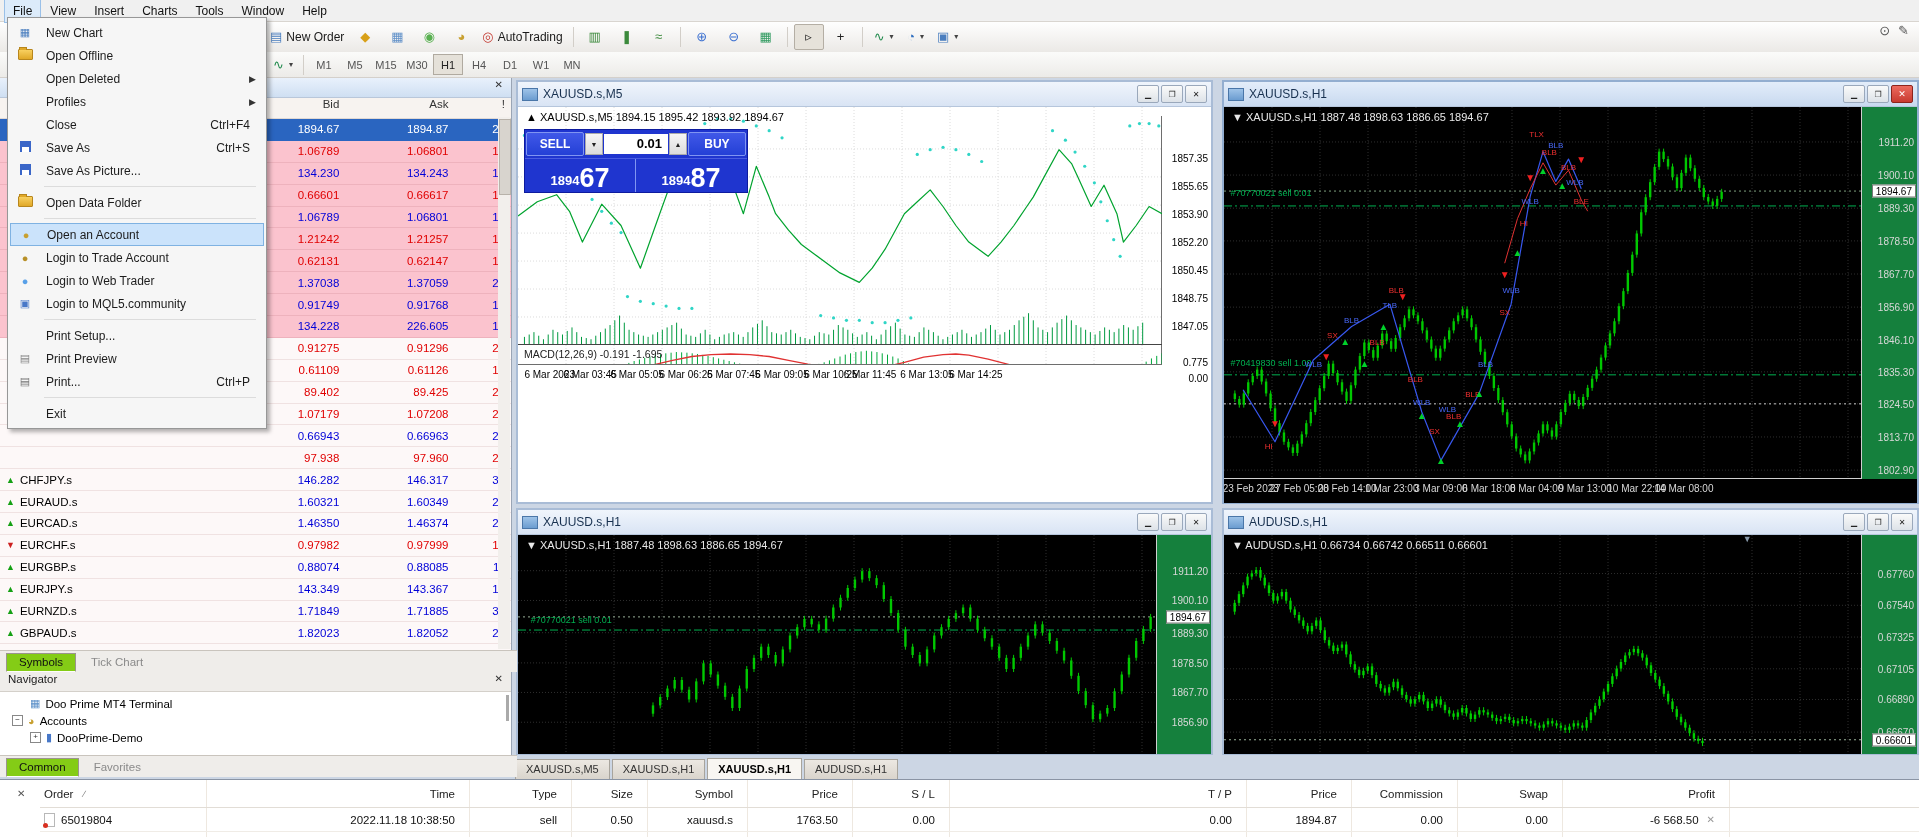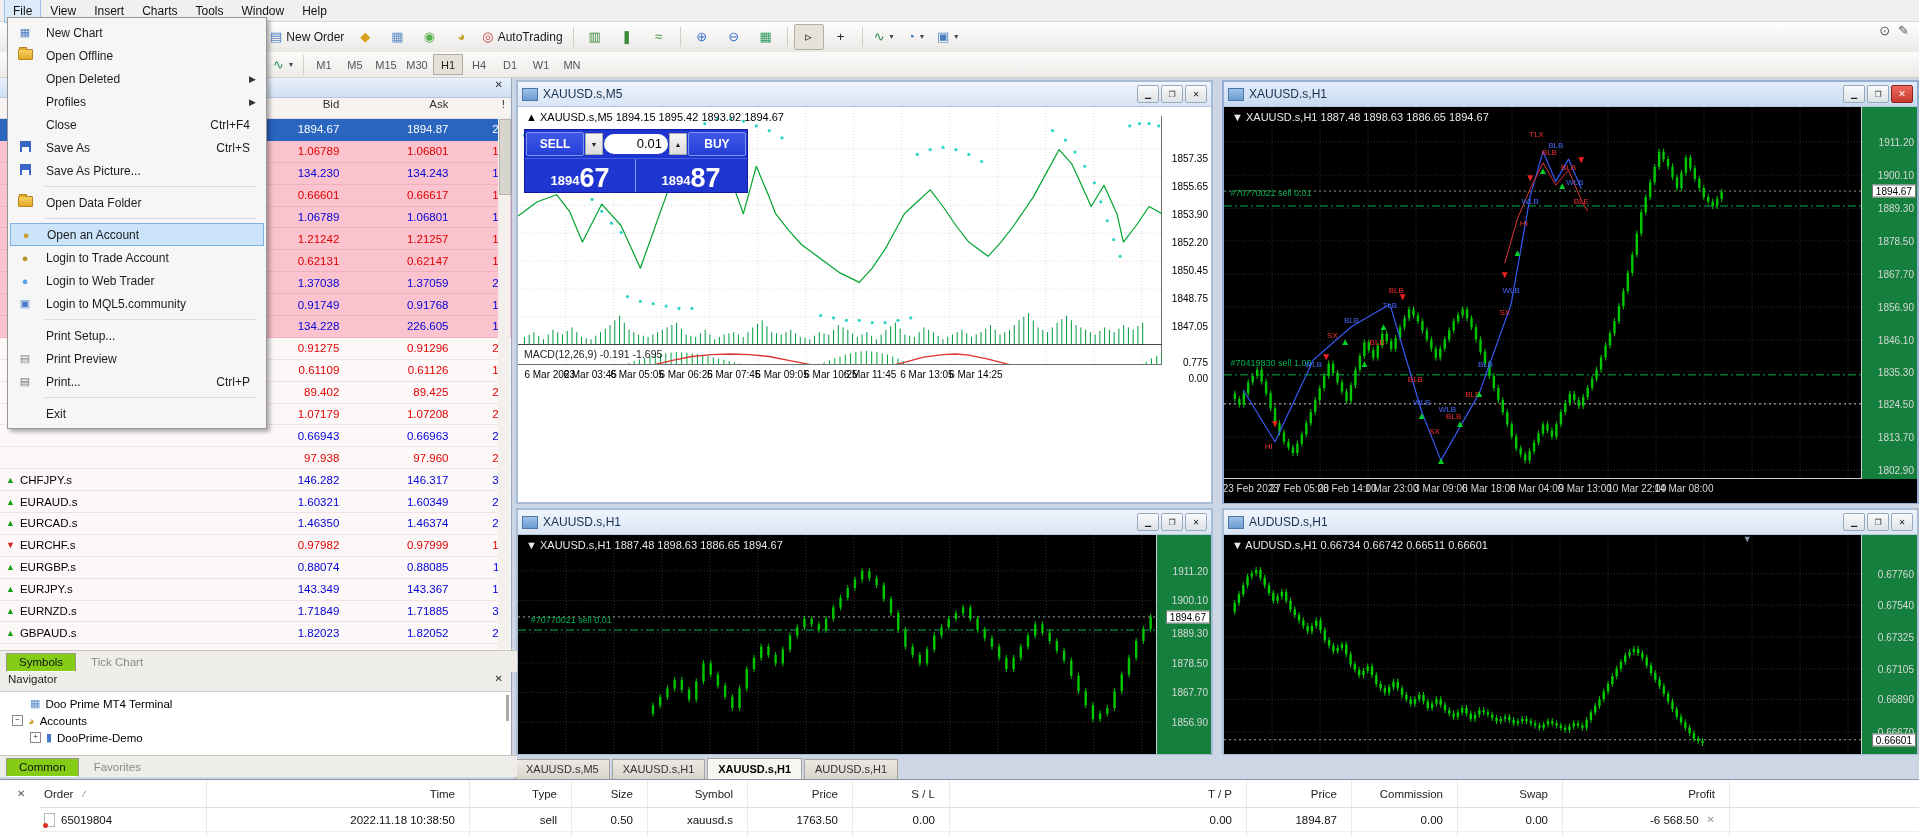--- a/index.html
+++ b/index.html
@@ -78,21 +78,21 @@
   .xlab.left{transform:none;}
   .ohlc{position:absolute;left:8px;top:4px;font-size:11px;z-index:4;white-space:nowrap;}
   .cbody.dark .ohlc{color:#e8e8e8;} .cbody.light .ohlc{color:#000;}
   .pcaption{position:absolute;left:6px;top:3px;font-size:10.5px;color:#222;z-index:4;}
   .psvg{position:absolute;left:0;top:0;}
   
   #tpanel{position:absolute;left:6px;top:22px;width:222px;height:62px;background:#1f35cf;border:1px solid #0d1b9e;z-index:6;color:#fff;}
   #tp-row1{display:flex;height:26px;align-items:center;padding:1px;gap:1px;}
   .tp-btn{width:60px;height:22px;background:linear-gradient(#4058e8,#2440d6);border:1px solid #8095f2;border-radius:2px;color:#fff;font-size:12px;font-weight:bold;display:flex;align-items:center;justify-content:center;}
   .tp-step{width:17px;height:20px;background:linear-gradient(#f6f6f6,#dcdcdc);border:1px solid #aaa;color:#222;font-size:7px;display:flex;align-items:center;justify-content:center;}
-  .tp-lot{width:62px;height:20px;background:#fff;color:#000;font-size:13px;font-weight:normal;text-align:right;padding-right:6px;line-height:20px;border-radius:10px;}
+  .tp-lot{width:62px;height:20px;background:#fff;color:#000;font-size:13px;font-weight:bold;text-align:right;padding-right:6px;line-height:20px;}
   #tp-row2{display:flex;height:33px;border-top:1px solid #4a5ce0;}
   .tp-price{width:110px;display:flex;align-items:flex-end;justify-content:center;padding-bottom:2px;}
   .tp-price:first-child{border-right:1px solid #8095f2;}
   .tp-small{font-size:13px;font-weight:bold;margin-bottom:2px;}
   .tp-big{font-size:27px;font-weight:bold;line-height:.85;}
   
   #ctabs{position:absolute;left:2px;top:680px;height:22px;display:flex;align-items:flex-end;gap:2px;font-size:11px;}
   .ctab{padding:3px 10px 4px;background:linear-gradient(#ece8e2,#d9d4cc);border:1px solid #a8a49c;border-bottom:none;color:#333;}
   .ctab.active{background:#f8f6f2;font-weight:bold;color:#000;padding-top:4px;}
   

